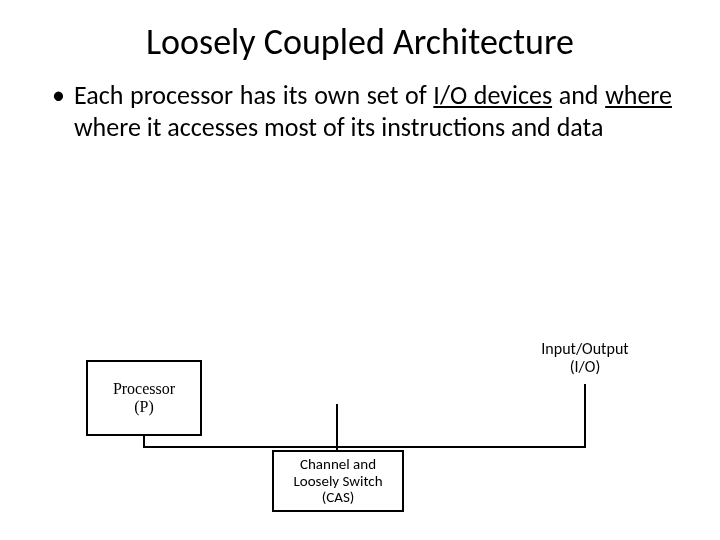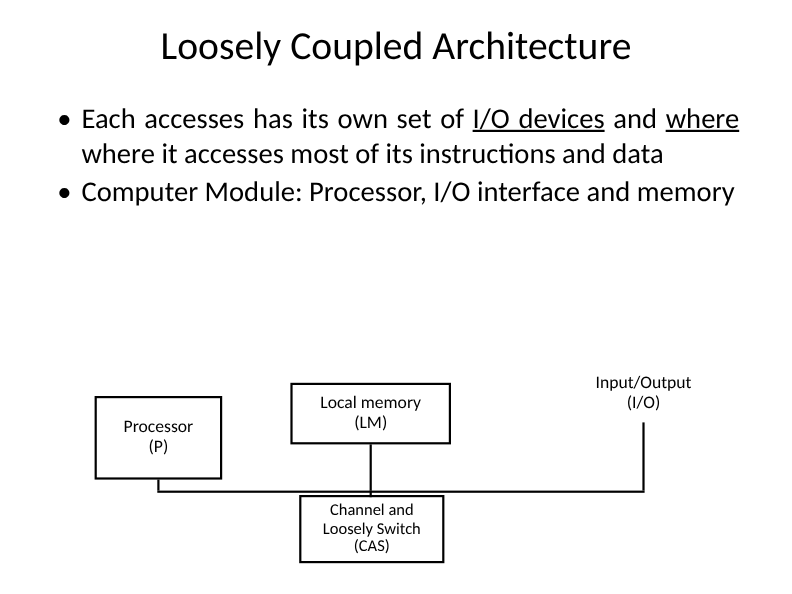--- a/index.html
+++ b/index.html
@@ -10,21 +10,21 @@
     font-family: Calibri, "Segoe UI", Arial, sans-serif;
     color: #000;
     position: relative;
     overflow: hidden;
   }
   .title {
     text-align: center;
     font-size: 36px;
     font-weight: 400;
     margin-top: 20px;
-    margin-bottom: 28px;
+    margin-bottom: 16px;
     padding: 0 40px;
   }
   .bullets {
     padding: 0 48px 0 48px;
     font-size: 26px;
     line-height: 1.22;
     text-align: justify;
   }
   .bullet {
     position: relative;
@@ -53,21 +53,21 @@
     background: #fff;
     text-align: center;
     font-size: 16px;
     line-height: 1.1;
     display: flex;
     flex-direction: column;
     align-items: center;
     justify-content: center;
     padding: 4px 10px;
   }
-  .box-processor { left: 86px;  top: 30px; width: 116px; height: 76px; }
+  .box-processor { left: 86px;  top: 30px; width: 116px; height: 76px; font-family: Liberation Serif, serif; }
   .box-lm        { left: 264px; top: 18px; width: 146px; height: 56px; }
   .box-io        { left: 510px; top: 0px;  width: 150px; height: 56px; border: none; background: transparent; }
   .box-cas       { left: 272px; top: 120px; width: 132px; height: 62px; font-size: 15px; justify-content: center; }
   .conn {
     position: absolute;
     background: #000;
   }
   
   .c-proc-v  { left: 143px; top: 106px; width: 2px; height: 10px; }
   
@@ -79,38 +79,31 @@
   
   .c-cas-v   { left: 336px; top: 116px; width: 2px; height: 6px; }
 </style>
 </head>
 <body>
 
 <h1 class="title">Loosely Coupled Architecture</h1>
 
 <div class="bullets">
   <div class="bullet">
-    <span>Each accesses has its </span><span class="italic">own set</span><span> of </span><span class="underline">I/O devices</span><span> and </span><span class="underline">where</span><span> where it accesses most of its instructions and data</span>
-  </div>
-  <div class="bullet">
-    <span>Computer Module: Processor, I/O interface and memory</span>
+    <span>Each processor has its </span><span class="italic">own set</span><span> of </span><span class="underline">I/O devices</span><span> and </span><span class="underline">where</span><span> where it accesses most of its instructions and data</span>
   </div>
 </div>
 
 <div class="diagram">
 
   <div class="box box-processor">
     <span>Processor</span>
     <span>(P)</span>
   </div>
 
-  <div class="box box-lm">
-    <span>Local memory</span>
-    <span>(LM)</span>
-  </div>
 
   <div class="box box-io">
     <span>Input/Output</span>
     <span>(I/O)</span>
   </div>
 
   <div class="box box-cas">
     <span>Channel and</span>
     <span>Loosely Switch</span>
     <span>(CAS)</span>

